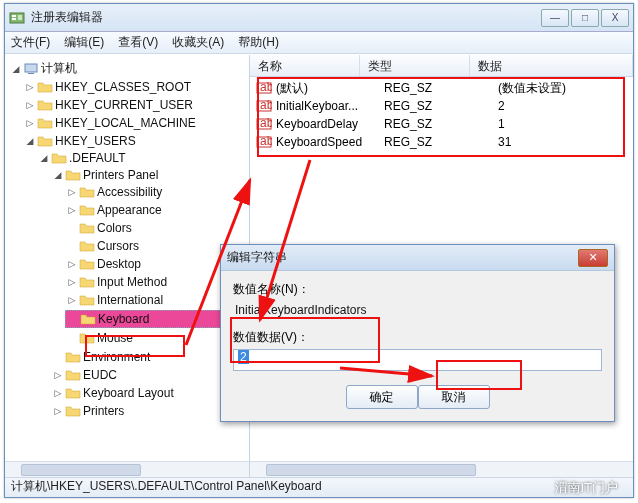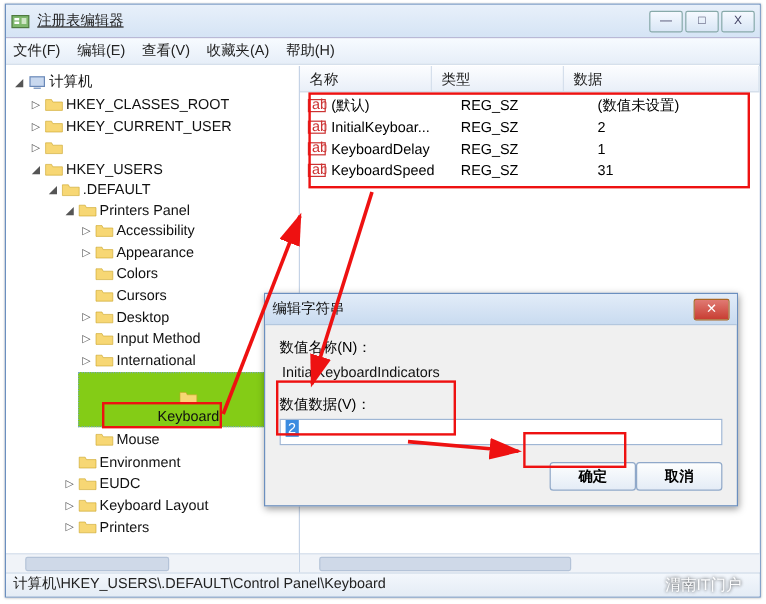--- a/index.html
+++ b/index.html
@@ -2,36 +2,36 @@
 <html><head>
 <meta charset="utf-8">
 <style>
 * { box-sizing: border-box; margin: 0; padding: 0; font-family: "Microsoft YaHei", Tahoma, sans-serif; font-size: 12px; }
 body { width: 638px; height: 503px; background: #fff; position: relative; overflow: hidden; }
 
 
 .window { position: absolute; left: 4px; top: 3px; width: 630px; height: 495px; border: 1px solid #6b8fbf; background: #fff; box-shadow: 0 0 2px rgba(0,0,0,.3); }
 .titlebar { height: 28px; background: linear-gradient(#e8f0fa, #d5e4f5); display: flex; align-items: center; padding: 0 4px; border-bottom: 1px solid #aac; }
 .titlebar .icon { width: 16px; height: 16px; margin-right: 6px; }
-.titlebar .title { flex: 1; color: #222; text-decoration: underline; }
+.titlebar .title { flex: 1; color: #222; }
 .winbtns { display: flex; gap: 2px; }
 .winbtn { width: 28px; height: 18px; border: 1px solid #8aa; background: linear-gradient(#f5f9ff,#d9e6f5); border-radius: 2px; display: flex; align-items: center; justify-content: center; font-size: 10px; color: #446; cursor: pointer; }
 
 .menubar { height: 22px; background: linear-gradient(#f7fbff,#e6eef8); border-bottom: 1px solid #cdd9e8; display: flex; align-items: center; padding: 0 6px; gap: 14px; color: #222; }
 .menubar span { cursor: pointer; }
 
 .workarea { position: absolute; top: 51px; left: 0; right: 0; bottom: 20px; display: flex; }
 
 
 .tree-pane { width: 245px; border-right: 1px solid #c5d3e6; background: #fff; overflow: hidden; position: relative; }
 .tree { padding: 4px 0 4px 4px; position: relative; }
 .tree ul { list-style: none; margin-left: 14px; }
 .tree li { position: relative; padding: 1px 0; }
 .row { display: flex; align-items: center; gap: 2px; padding: 1px 2px; white-space: nowrap; }
-.row.sel { background: #84cc16; border: 1px dotted #7ab; flex-direction: column; }
+.row.sel { background: #ec4899; border: 1px dotted #7ab; }
 .exp { width: 10px; height: 10px; display: inline-flex; align-items: center; justify-content: center; color: #555; font-size: 9px; cursor: pointer; }
 .ficon { width: 16px; height: 14px; }
 .folder { fill: #f7d774; stroke: #c9a227; stroke-width: .5; }
 .pc { fill: #c8d8ef; stroke: #6a89b8; }
 .lbl { color: #111; }
 
 
 .list-pane { flex: 1; background: #fff; position: relative; }
 .list-header { height: 22px; background: linear-gradient(#fcfdff,#e9eff8); border-bottom: 1px solid #cbd7e6; display: flex; }
 .list-header .col { padding: 3px 8px; border-right: 1px solid #d5dfec; color: #222; }
@@ -52,21 +52,21 @@
 
 .dialog { position: absolute; left: 220px; top: 244px; width: 395px; border: 1px solid #6b8fbf; background: #f0f0f0; box-shadow: 1px 2px 6px rgba(0,0,0,.4); }
 .dialog .dtitle { height: 26px; background: linear-gradient(#e2ecf8,#c9dbf0); display: flex; align-items: center; padding: 0 6px; border-bottom: 1px solid #b3c7de; }
 .dialog .dtitle .t { flex: 1; color: #111; }
 .closex { width: 30px; height: 18px; background: linear-gradient(#e07a73,#c83e33); border: 1px solid #a62; border-radius: 2px; color: #fff; display: flex; align-items: center; justify-content: center; font-size: 11px; cursor: pointer; }
 .dialog .body { padding: 10px 12px 12px; }
 .dialog .fldlbl { margin-bottom: 3px; color: #000000; }
 .dialog .ro { background: #f0f0f0; border: none; width: 100%; padding: 2px 2px 6px; color: #111; }
 .dialog .inp { width: 100%; height: 22px; border: 1px solid #9fb6d4; background: #fff; padding: 0 4px; color: #111; }
 .dialog .inp .selval { background: #3b8be0; color: #fff; padding: 0 2px; display: inline-block; }
-.dbtnrow { display: flex; justify-content: flex-end; gap: 0; margin-top: 14px; font-weight: bold; }
+.dbtnrow { display: flex; justify-content: center; gap: 0; margin-top: 14px; }
 .dbtn { width: 72px; height: 24px; border: 1px solid #8fa8c9; background: linear-gradient(#fdfefe,#e4ecf6); border-radius: 3px; display: flex; align-items: center; justify-content: center; cursor: pointer; }
 
 
 .statusbar { position: absolute; left: 0; right: 0; bottom: 0; height: 20px; background: linear-gradient(#f3f7fc,#e4ecf5); border-top: 1px solid #cbd7e6; padding: 0 6px; color: #222; }
 
 
 .hscroll { position: absolute; bottom: 0; left: 0; right: 0; height: 16px; background: #f0f3f8; border-top: 1px solid #d5dfec; }
 .hscroll .thumb { position: absolute; top: 2px; height: 12px; background: #cfd9e8; border: 1px solid #b4c3d8; border-radius: 2px; }
 
 
@@ -130,20 +130,21 @@
                 </svg>
                 <span class="lbl">HKEY_CURRENT_USER</span>
               </div>
             </li>
           <li>
               <div class="row">
                 <span class="exp">▷</span>
                 <svg class="ficon" viewBox="0 0 16 14">
                   <path class="folder" d="M1 3h5l1 2h8v7H1z"></path>
                 </svg>
+                <span class="lbl">HKEY_LOCAL_MACHINE</span>
               </div>
             </li>
           <li>
             <div class="row">
                 <span class="exp">◢</span>
                 <svg class="ficon" viewBox="0 0 16 14">
                   <path class="folder" d="M1 3h5l1 2h8v7H1z"></path>
                 </svg>
                 <span class="lbl">HKEY_USERS</span>
               </div>

